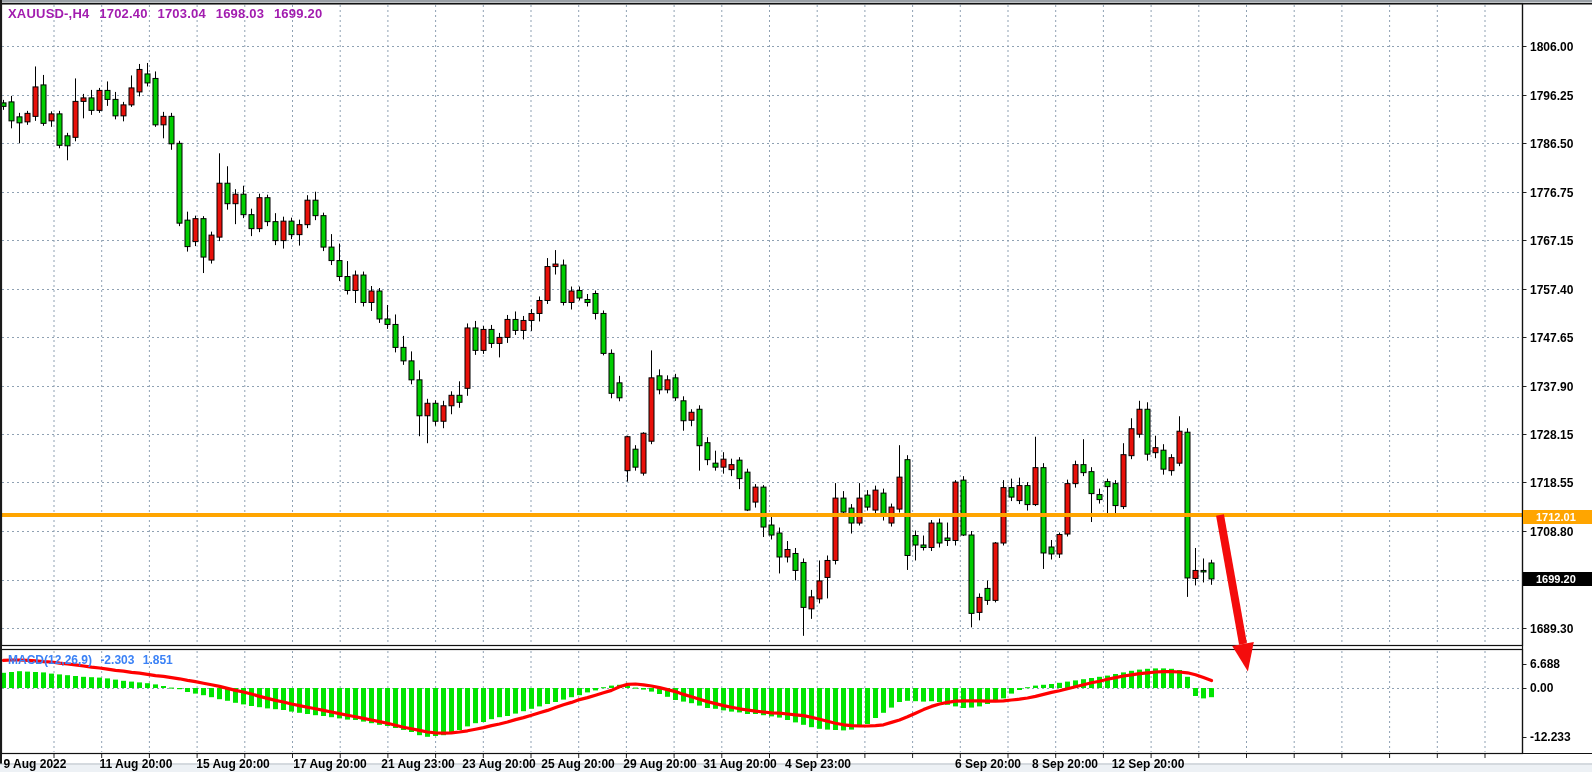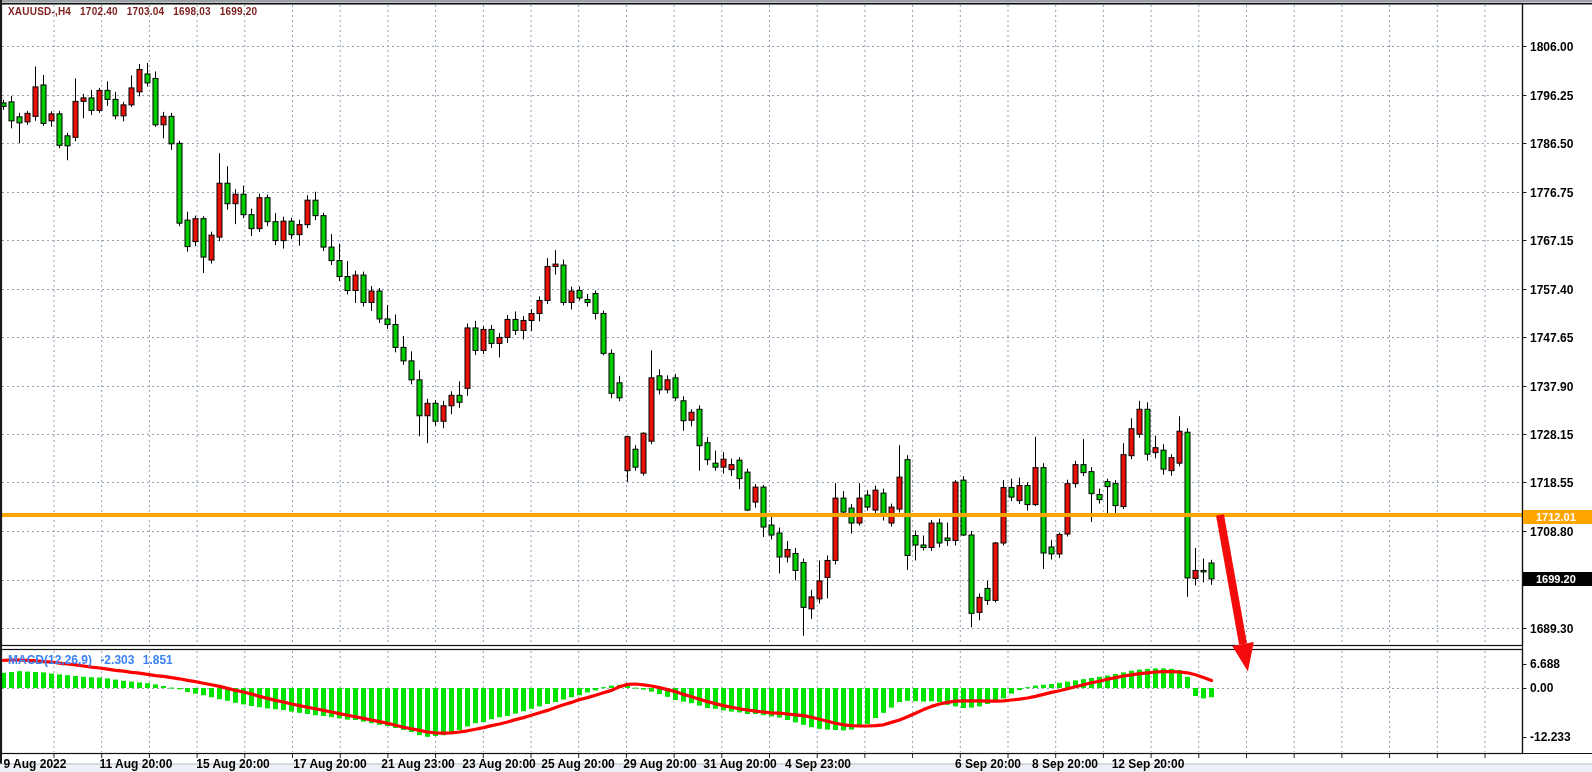--- a/index.html
+++ b/index.html
@@ -1,19 +1,19 @@
 <!DOCTYPE html>
 <html><head>
 <meta charset="utf-8">
 <style>
   html,body{margin:0;padding:0;background:#fff;}
   #stage{position:relative;width:1592px;height:772px;background:#ffffff;overflow:hidden;
          font-family:"Liberation Sans",sans-serif;}
   #cv{position:absolute;left:0;top:0;}
-  .ohlc-title{position:absolute;left:8px;top:6px;font-size:10px;font-weight:bold;color:#7f1d1d;
+  .ohlc-title{position:absolute;left:8px;top:6px;font-size:13px;font-weight:bold;color:#a21caf;
               letter-spacing:0.2px;white-space:nowrap;}
   .ohlc-title span{margin-right:6px;}
   .macd-title{position:absolute;left:8px;top:653px;font-size:12px;font-weight:bold;color:#3b82f6;white-space:nowrap;}
   .macd-title span{margin-right:5px;}
   .price-tag{position:absolute;left:1523px;width:66px;height:14px;font-size:11px;font-weight:bold;
              color:#fff;line-height:14px;padding-left:13px;}
   .tag-orange{top:510px;background:#ffa500;}
   .tag-current{top:572px;background:#000000;}
 </style>
 </head>

